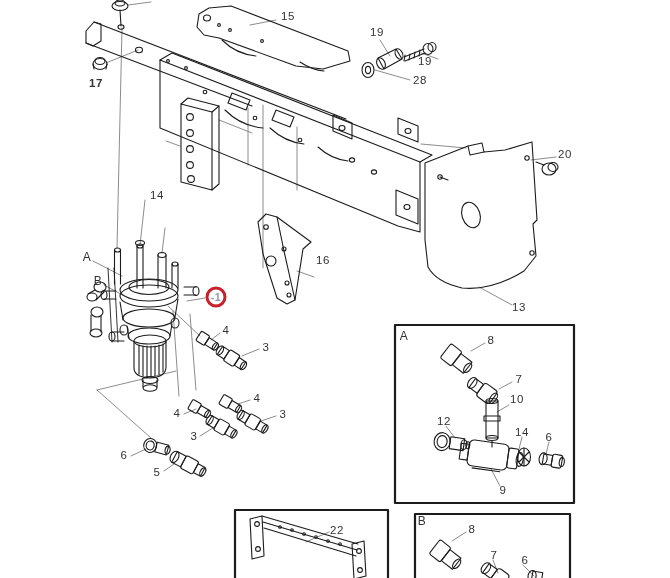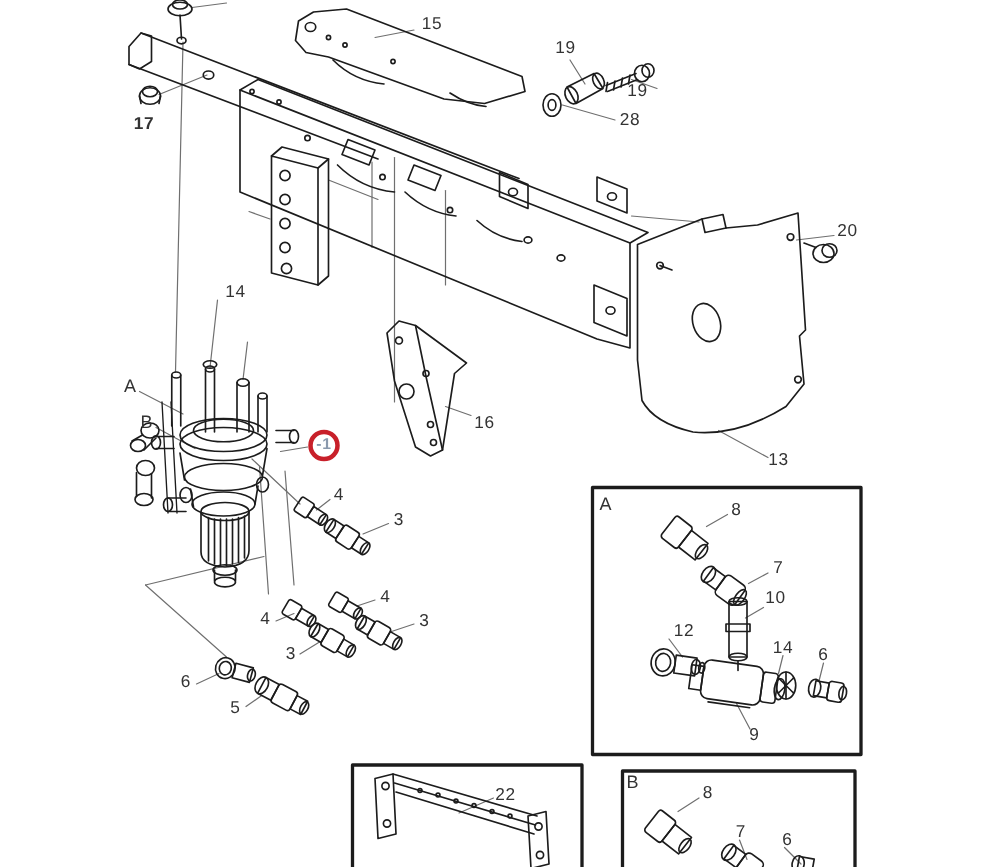--- a/index.html
+++ b/index.html
@@ -370,38 +370,38 @@
 
 <div id="callout-layer">
       <span class="callout" style="left: 288px; top: 17px;">15</span>
       <span class="callout" style="left: 96px; top: 84px; font-weight: bold;">17</span>
       <span class="callout" style="left: 157px; top: 152px; margin-top: 44px;">14</span>
       <span class="callout" style="left: 377px; top: 33px;">19</span>
       <span class="callout" style="left: 425px; top: 62px;">19</span>
       <span class="callout" style="left: 420px; top: 81px;">28</span>
       <span class="callout" style="left: 565px; top: 155px;">20</span>
       <span class="callout" style="left: 519px; top: 308px;">13</span>
-      <span class="callout" style="left: 323px; top: 283px;">16</span>
+      <span class="callout" style="left: 323px; top: 261px;">16</span>
       <span class="callout letter" style="left: 87px; top: 257px;">A</span>
       <span class="callout letter" style="left: 98px; top: 281px;">B</span>
       <span class="callout hl" style="left: 216px; top: 297px; border-color: rgb(200, 32, 42); color: rgb(138, 153, 173);">-1</span>
       <span class="callout" style="left: 226px; top: 331px;">4</span>
       <span class="callout" style="left: 266px; top: 348px;">3</span>
       <span class="callout" style="left: 257px; top: 399px;">4</span>
       <span class="callout" style="left: 283px; top: 415px;">3</span>
       <span class="callout" style="left: 177px; top: 414px;">4</span>
       <span class="callout" style="left: 194px; top: 437px;">3</span>
       <span class="callout" style="left: 124px; top: 456px;">6</span>
       <span class="callout" style="left: 157px; top: 473px;">5</span>
       <span class="callout" style="left: 337px; top: 531px;">22</span>
       <span class="callout letter" style="left: 404px; top: 336px;">A</span>
       <span class="callout" style="left: 491px; top: 341px;">8</span>
       <span class="callout" style="left: 519px; top: 380px;">7</span>
       <span class="callout" style="left: 517px; top: 400px;">10</span>
-      <span class="callout" style="left: 456px; top: 422px; text-align: center;">12</span>
+      <span class="callout" style="left: 444px; top: 422px; text-align: center;">12</span>
       <span class="callout" style="left: 522px; top: 433px;">14</span>
       <span class="callout" style="left: 549px; top: 438px;">6</span>
       <span class="callout" style="left: 503px; top: 491px;">9</span>
       <span class="callout letter" style="left: 422px; top: 521px;">B</span>
       <span class="callout" style="left: 472px; top: 530px;">8</span>
       <span class="callout" style="left: 494px; top: 556px;">7</span>
       <span class="callout" style="left: 525px; top: 561px;">6</span>
     </div>
 </div>
 

